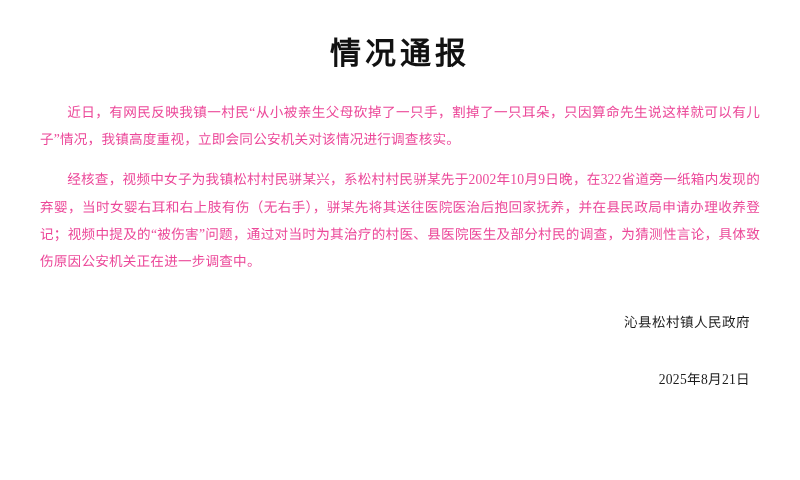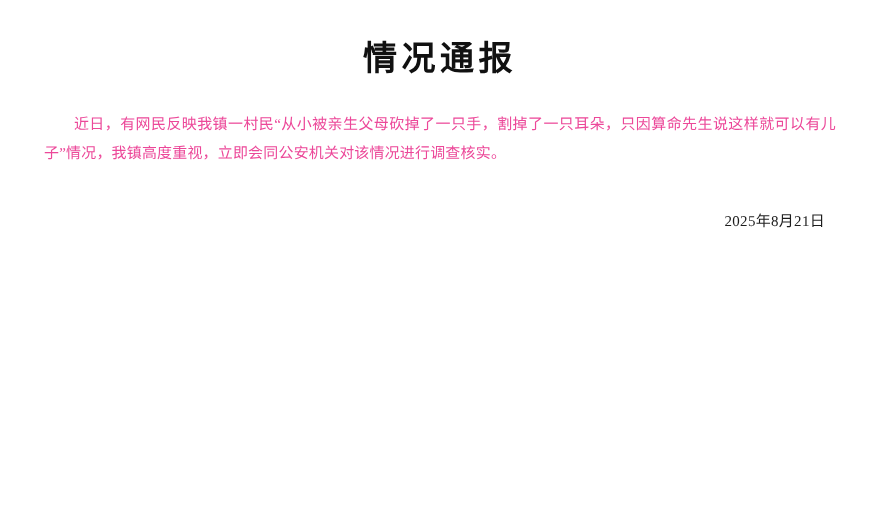--- a/index.html
+++ b/index.html
@@ -52,32 +52,34 @@
   .sign-org {
     font-size: 13.6px;
     line-height: 2.0;
     color: #1c1c1c;
     letter-spacing: 0.4px;
   }
   .sign-date {
     font-size: 13.6px;
     line-height: 2.0;
     color: #1c1c1c;
-    margin-top: 6px;
+    margin-top: 30px;
     letter-spacing: 0.3px;
   }
 </style>
 </head>
 <body>
 
 <div class="page">
 
   <h1 class="doc-title">情况通报</h1>
 
   <div class="body-block">
     <p class="para">近日，有网民反映我镇一村民“从小被亲生父母砍掉了一只手，割掉了一只耳朵，只因算命先生说这样就可以有儿子”情况，我镇高度重视，立即会同公安机关对该情况进行调查核实。</p>
+    <p class="para">经核查，视频中女子为我镇松村村民骈某兴，系松村村民骈某先于2002年10月9日晚，在322省道旁一纸箱内发现的弃婴，当时女婴右耳和右上肢有伤（无右手），骈某先将其送往医院医治后抱回家抚养，并在县民政局申请办理收养登记；视频中提及的“被伤害”问题，通过对当时为其治疗的村医、县医院医生及部分村民的调查，为猜测性言论，具体致伤原因公安机关正在进一步调查中。</p>
   </div>
 
   <div class="signature">
+    <div class="sign-org">沁县松村镇人民政府</div>
     <div class="sign-date">2025年8月21日</div>
   </div>
 
 </div>
 
 </body></html>

